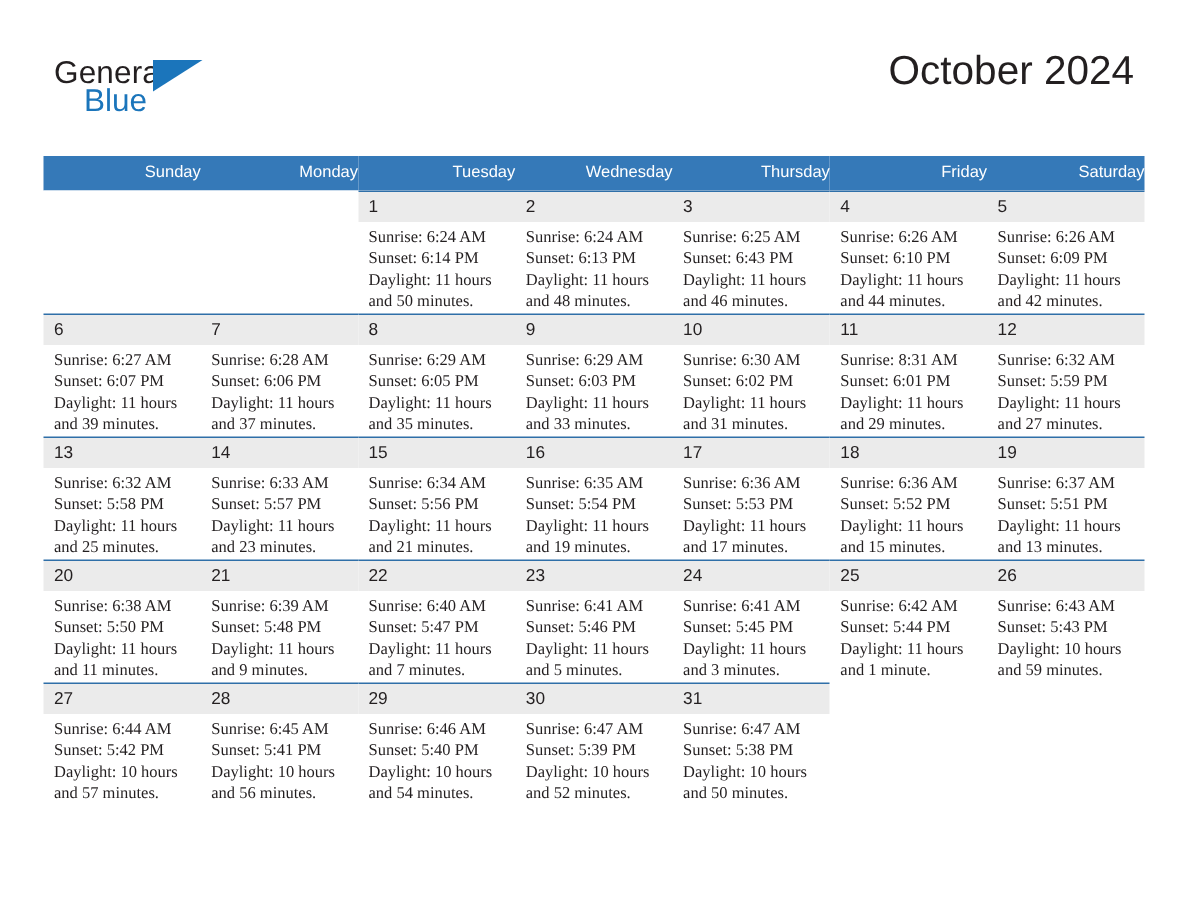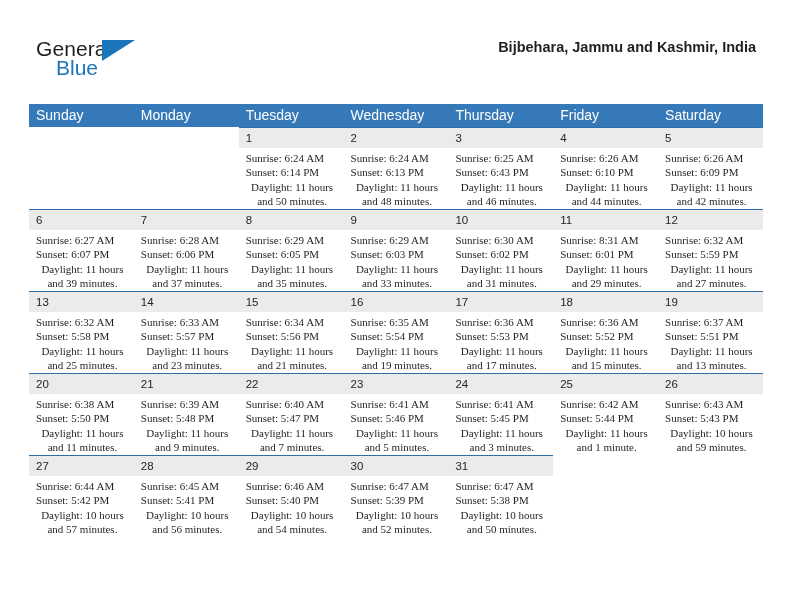--- a/index.html
+++ b/index.html
@@ -90,23 +90,23 @@
     position: absolute;
     left: 29px;
     top: 104px;
     width: 734px;
     border-collapse: collapse;
     table-layout: fixed;
   }
   .calendar th {
     background: #3579b8;
     color: #ffffff;
-    font-size: 14px;
+    font-size: 11px;
     font-weight: normal;
-    text-align: left;
+    text-align: right;
     padding: 5px 0 5px 7px;
     height: 12px;
     line-height: 13px;
     border: none;
   }
   .calendar td {
     width: 104.85px;
     height: 82px;
     vertical-align: top;
     padding: 0;
@@ -134,41 +134,40 @@
     font-size: 11px;
     line-height: 14.4px;
     color: #231f20;
     font-family: Liberation Serif, serif;
   }
   .daylines div {
     white-space: nowrap;
   }
   .daylines .dl-wrap {
     white-space: normal;
-    text-align: center;
   }
   .cell-empty .cell-inner {
     border-top: none;
   }
 </style>
 </head>
 <body>
 
 <div class="page">
 
   <div class="header">
 
     <div class="logo">
       <span class="logo-general">General</span>
       <span class="logo-tri"></span>
       <span class="logo-blue">Blue</span>
     </div>
 
     <div class="title-block">
-      <div class="cal-subtitle">Bijbehara, Jammu and Kashmir, India</div>
+      <div class="cal-title">October 2024</div>
     </div>
 
   </div>
 
   <table class="calendar">
     <thead>
       <tr>
         <th>Sunday</th>
         <th>Monday</th>
         <th>Tuesday</th>

